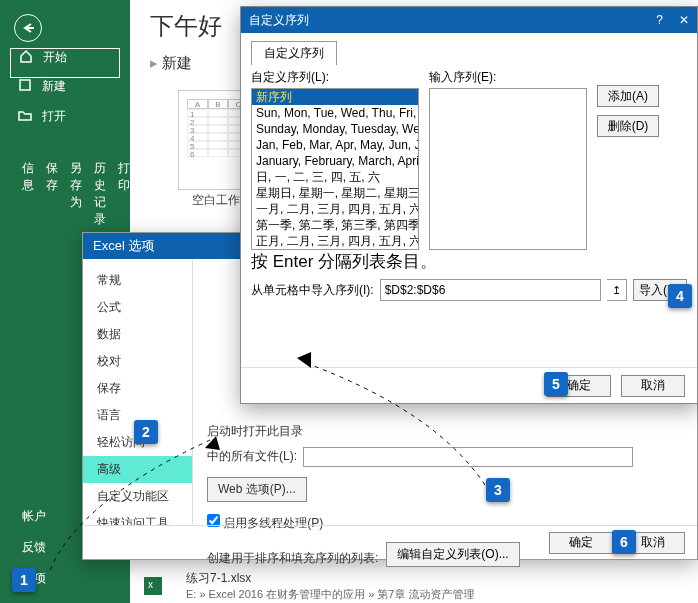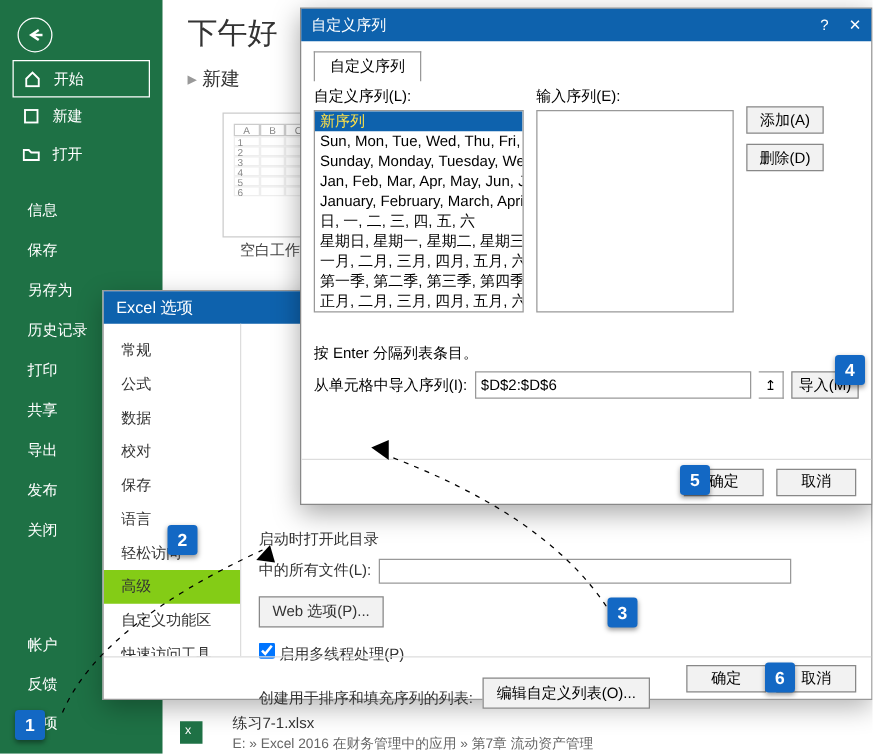--- a/index.html
+++ b/index.html
@@ -1,43 +1,43 @@
 <!DOCTYPE html>
 <html><head>
 <meta charset="utf-8">
 <style>
 *{box-sizing:border-box;margin:0;padding:0;font-family:"Microsoft YaHei","Segoe UI",sans-serif;font-size:12px}
 body{width:698px;height:603px;background:#fff;position:relative;overflow:hidden}
 .green-panel{position:absolute;left:0;top:0;width:130px;height:603px;background:#1e7145;color:#fff}
 .back-circle{position:absolute;left:14px;top:14px;width:28px;height:28px;border:1.5px solid #fff;border-radius:50%;display:flex;align-items:center;justify-content:center}
 .back-circle svg{width:14px;height:14px;stroke:#fff;stroke-width:2;fill:none}
 .gmenu{position:absolute;left:10px;top:48px;width:110px}
-.gitem{height:30px;display:flex;align-items:center;padding:0 8px;gap:10px;color:#fff;font-size:13px}
+.gitem{height:30px;display:flex;align-items:flex-start;padding:0 8px;gap:10px;color:#fff;font-size:13px}
 .gitem.box{border:1px solid #fff}
 .gico{width:14px;display:flex;justify-content:center}
 .gico svg{width:14px;height:14px;stroke:#fff;stroke-width:1.5;fill:none}
-.glist{position:absolute;left:22px;top:160px;display:flex;flex-direction:column;gap:12px;font-size:14px}
+.glist{position:absolute;left:22px;top:160px;display:flex;flex-direction:row;gap:12px;font-size:14px}
 .glist div{height:20px}
 .gbottom{position:absolute;left:22px;bottom:16px;display:flex;flex-direction:column;gap:14px;font-size:14px}
 .greeting{position:absolute;left:150px;top:10px;font-size:24px;color:#333}
 .newlbl{position:absolute;left:150px;top:54px;font-size:15px;color:#333}
 .newlbl::before{content:"▸ ";color:#999}
 .thumb{position:absolute;left:178px;top:90px;width:80px;height:100px;border:1px solid #ccc;background:#fff}
 .thumb .sheet{position:absolute;left:8px;top:8px;right:8px;bottom:8px}
 .thumb .sheet .hdr{height:10px;display:flex}
 .thumb .sheet .hdr span{flex:1;border:0.5px solid #ccc;font-size:8px;text-align:center;color:#888}
 .thumb .sheet .row{height:8px;display:flex}
 .thumb .sheet .row span{flex:1;border:0.5px solid #eee;font-size:8px;color:#888;padding-left:2px}
 .thlbl{position:absolute;left:192px;top:192px;font-size:12px;color:#444}
 .opts-dlg{position:absolute;left:82px;top:232px;width:616px;height:328px;background:#fff;border:1px solid #999;box-shadow:0 6px 20px rgba(0,0,0,.3)}
 .opts-title{height:26px;background:#0e62ad;color:#fff;display:flex;align-items:center;padding:0 10px;font-size:13px}
 .opts-body{display:flex;height:calc(100% - 60px)}
 .opts-cats{width:110px;border-right:1px solid #ddd;padding:8px 0;overflow:hidden}
 .opts-cats div{padding:5px 14px;font-size:12px;color:#333}
-.opts-cats div.sel{background:#84cc16}
+.opts-cats div.sel{background:#5eead4}
 .opts-main{flex:1;padding:10px 14px;font-size:12px;color:#333;position:relative}
 .opts-main .lbl{margin:4px 0}
 .opts-main input[type=text]{width:330px;height:20px;border:1px solid #999;padding:0 4px}
 .opts-main .web-btn{display:inline-block;margin-top:8px;padding:3px 10px;border:1px solid #888;background:#f2f2f2}
 .opts-main .chk{margin-top:12px}
 .opts-main .row2{margin-top:10px;display:flex;align-items:flex-end;gap:8px}
 .opts-main .row2 button{padding:3px 10px;border:1px solid #888;background:#f2f2f2}
 .opts-foot{position:absolute;left:0;right:0;bottom:0;height:34px;border-top:1px solid #ddd;display:flex;justify-content:flex-end;align-items:center;gap:8px;padding:0 12px}
 .opts-foot button{width:64px;height:22px;border:1px solid #888;background:#f2f2f2}
 .seq-dlg{position:absolute;left:240px;top:6px;width:458px;height:398px;background:#fff;border:1px solid #888;box-shadow:0 6px 20px rgba(0,0,0,.35)}
@@ -48,21 +48,21 @@
 .seq-body{padding:0 10px}
 .seq-cols{display:flex;gap:10px}
 .seq-col{display:flex;flex-direction:column}
 .seq-col .cl{font-size:12px;margin-bottom:2px}
 .seq-list{width:168px;height:162px;border:1px solid #999;overflow:hidden;font-size:11.5px;line-height:16px}
 .seq-list .it{padding:0 4px;white-space:nowrap;overflow:hidden}
 .seq-list .sel{background:#0e62ad;color:#fde047}
 .seq-ta{width:158px;height:162px;border:1px solid #999}
 .seq-btns{display:flex;flex-direction:column;gap:8px;margin-top:16px}
 .seq-btns button{width:62px;height:22px;border:1px solid #888;background:#f2f2f2;font-size:12px}
-.seq-note{font-size:12px;margin-top:24px}
+.seq-note{font-size:17px;margin-top:0}
 .seq-imp{display:flex;align-items:center;gap:6px;margin-top:6px}
 .seq-imp .lbl{font-size:12px}
 .seq-imp input{flex:1;height:22px;border:1px solid #999;padding:0 4px;font-size:12px}
 .seq-imp .up{width:20px;height:22px;border:1px solid #999;border-left:none;display:flex;align-items:center;justify-content:center;font-size:11px}
 .seq-imp button{width:54px;height:22px;border:1px solid #888;background:#f2f2f2;font-size:12px}
 .seq-foot{position:absolute;left:0;right:0;bottom:0;height:36px;border-top:1px solid #ddd;display:flex;justify-content:flex-end;align-items:center;gap:10px;padding:0 12px}
 .seq-foot button{width:64px;height:22px;border:1px solid #888;background:#f2f2f2;font-size:12px}
 .badge{position:absolute;width:24px;height:24px;background:#1368c4;color:#fff;border-radius:3px;display:flex;align-items:center;justify-content:center;font-weight:bold;font-size:14px;box-shadow:0 2px 4px rgba(0,0,0,.4);z-index:50}
 .arrow-svg{position:absolute;z-index:40;pointer-events:none}
 .file-bar{position:absolute;left:144px;top:570px;display:flex;align-items:center;gap:24px;font-size:13px;color:#333}

